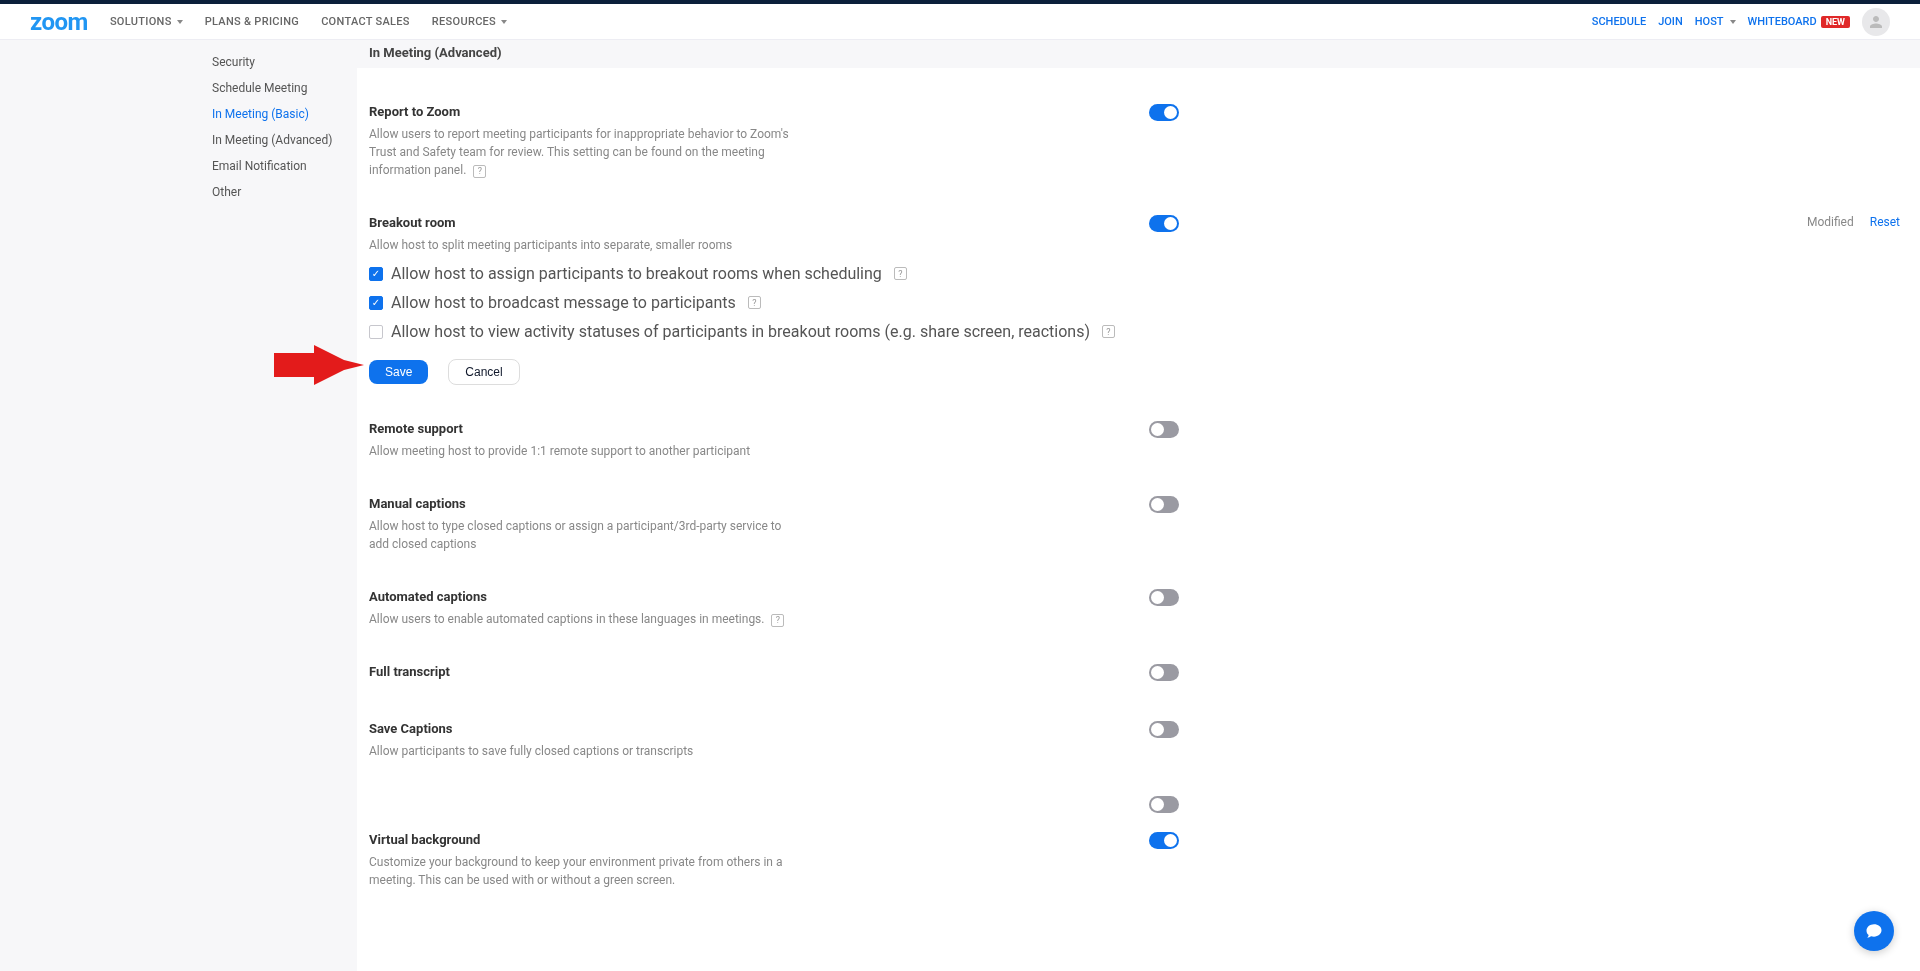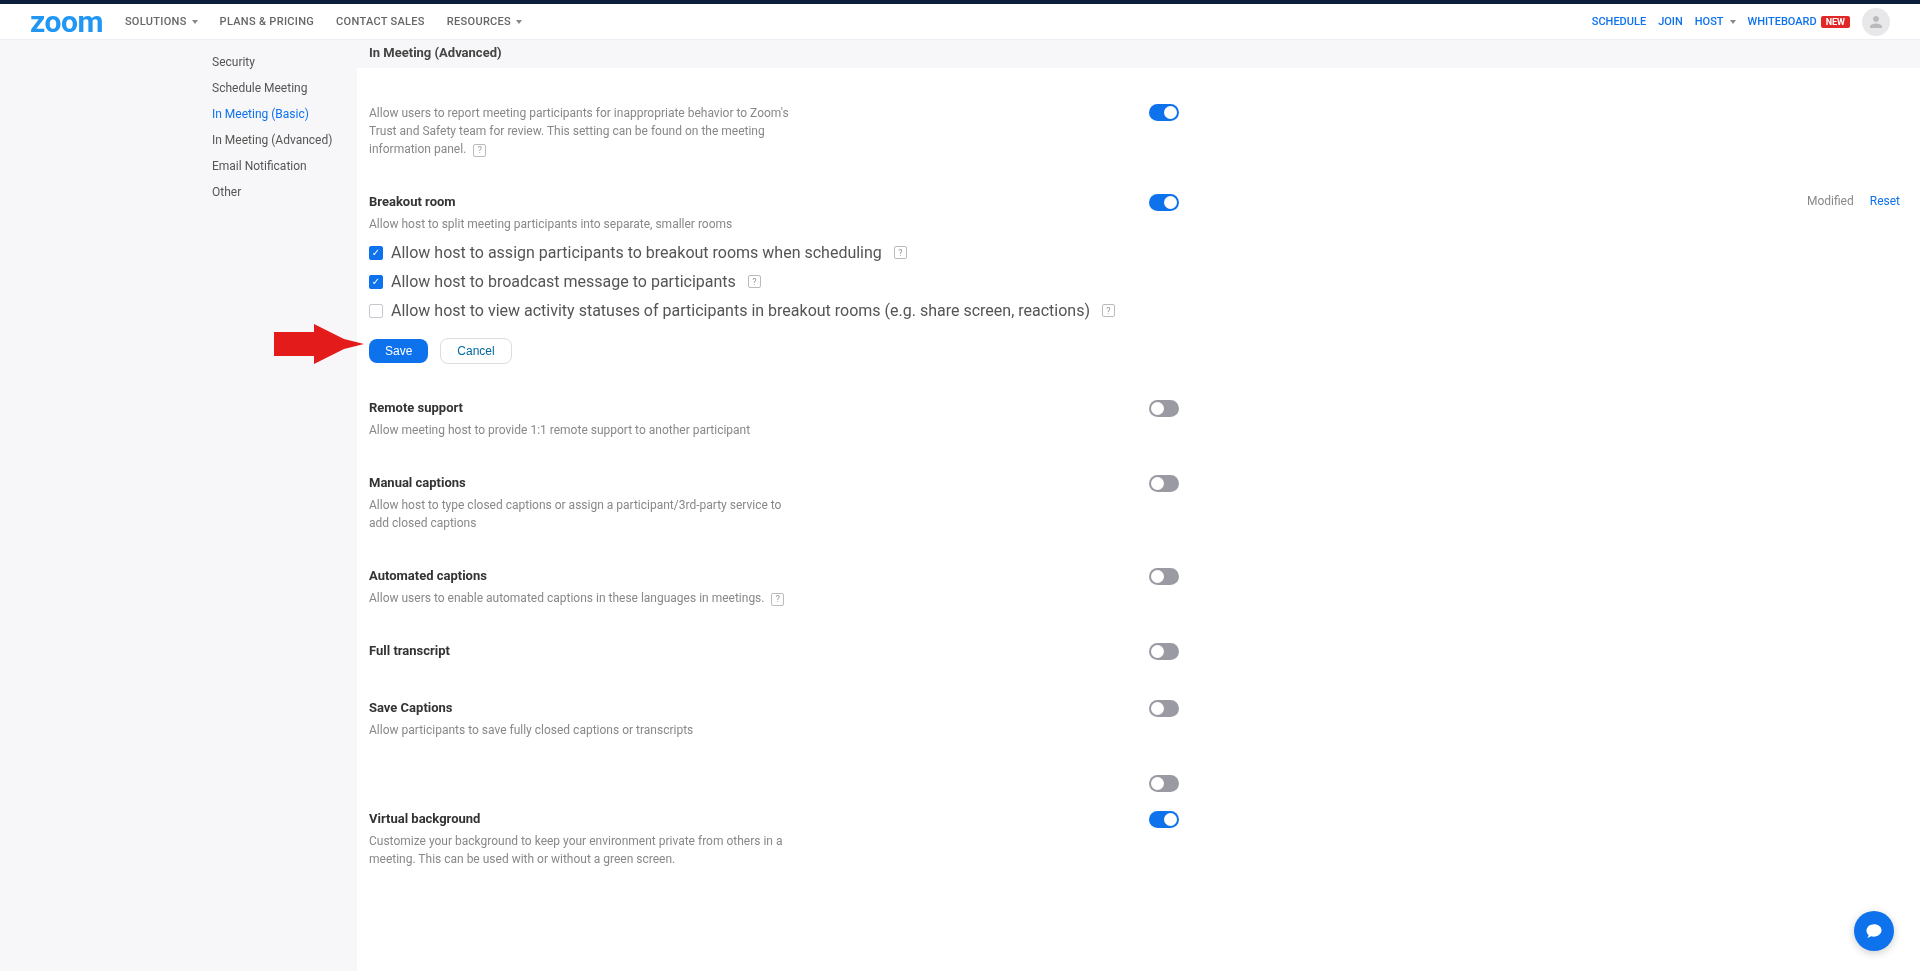--- a/index.html
+++ b/index.html
@@ -14,21 +14,21 @@
   }
   .header {
     display: flex;
     align-items: center;
     height: 36px;
     padding: 0 30px;
     border-bottom: 1px solid #ededf3;
     background: #fff;
   }
   .logo {
-    font-size: 30px;
+    font-size: 24px;
     font-weight: 700;
     color: #2196f3;
     letter-spacing: -0.5px;
     margin-right: 22px;
   }
   .main-nav {
     display: flex;
     gap: 22px;
     align-items: center;
   }
@@ -227,39 +227,39 @@
     display: inline-flex;
     align-items: center;
     justify-content: center;
     font-size: 9px;
     color: #999;
     margin-left: 4px;
   }
 
   .btn-group {
     display: flex;
-    gap: 12px;
+    gap: 20px;
     margin-top: 18px;
     align-items: center;
   }
   .btn {
     padding: 5px 16px;
     border-radius: 8px;
     font-size: 12px;
     border: none;
     cursor: pointer;
   }
   .btn-primary {
     background: #0e72ed;
     color: #fff;
   }
   .btn-default {
     background: #fff;
     border: 1px solid #ddd;
-    color: #0369a1;
+    color: #0f172a;
   }
 
   .arrow-annotation {
     position: absolute;
     left: -95px;
     top: 148px;
   }
   .arrow-annotation svg { width: 90px; height: 40px; }
 
   .chat-bubble {
@@ -320,20 +320,21 @@
 
   <div class="content">
     <div class="section-header">
       <h3>In Meeting (Advanced)</h3>
     </div>
 
     <div class="settings-list">
 
       <div class="setting">
         <div class="setting-content">
+          <div class="setting-title">Report to Zoom</div>
           <div class="setting-desc">
             <span>Allow users to report meeting participants for inappropriate behavior to Zoom's Trust and Safety team for review. This setting can be found on the meeting information panel.</span>
             <span class="help-icon">?</span>
           </div>
         </div>
         <div class="setting-right">
           <div class="toggle on"></div>
         </div>
       </div>
 

